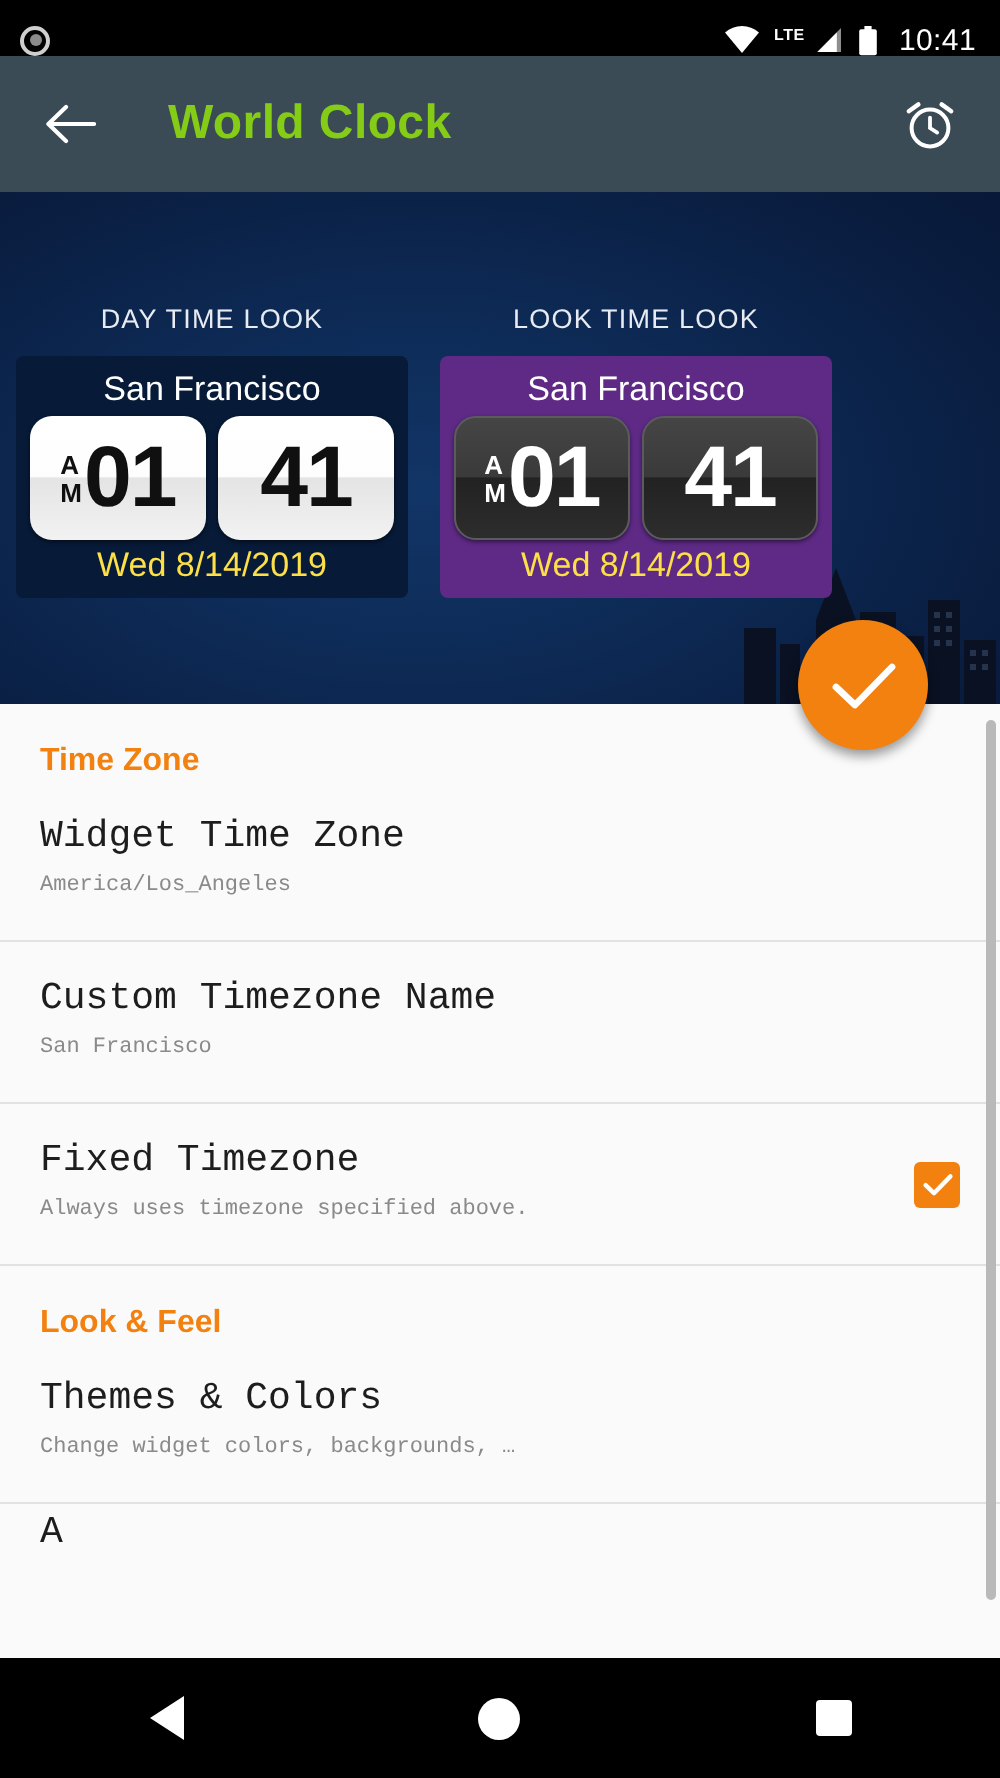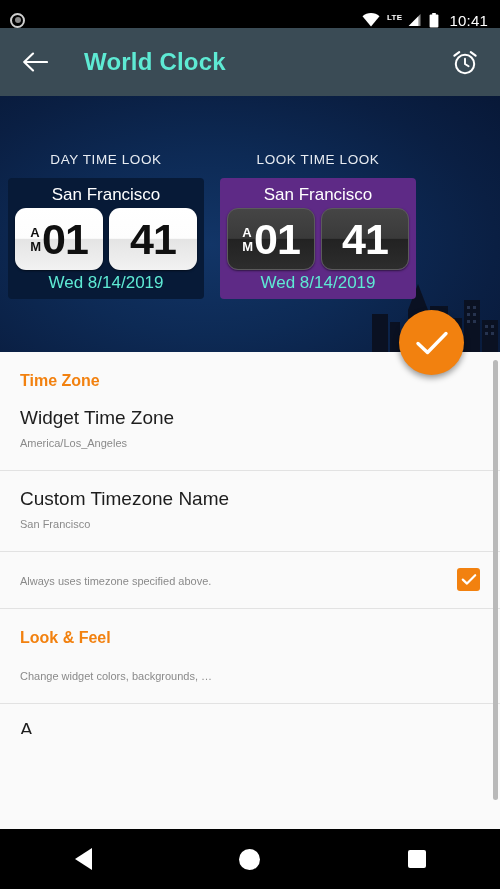--- a/index.html
+++ b/index.html
@@ -71,21 +71,21 @@
     position: absolute;
     left: 0; top: 28px;
     width: 500px; height: 68px;
     background: #3a4b55;
     display: flex;
     align-items: center;
     box-sizing: border-box;
     padding: 0 18px;
   }
   #appbar .title {
-    color: #5eead4;
+    color: #84cc16;
     font-size: 24px;
     font-weight: bold;
     margin-left: 32px;
     letter-spacing: 0.2px;
   }
   #appbar .spacer { flex: 1; }
   .bar-icon {
     width: 34px; height: 34px;
     display: flex; align-items: center; justify-content: center;
     cursor: pointer;
@@ -177,21 +177,21 @@
     flex-direction: column;
     font-size: 13px;
     font-weight: bold;
     line-height: 14px;
     margin-right: 1px;
     margin-top: 2px;
   }
   .tile.day .ampm { color: #101010; }
   .tile.night .ampm { color: #ffffff; }
   .widget-date {
-    color: #5eead4;
+    color: #fde047;
     font-size: 17px;
     line-height: 22px;
     margin-top: 2px;
   }
 
   
   #fab {
     position: absolute;
     left: 399px; top: 310px;
     width: 65px; height: 65px;
@@ -217,22 +217,23 @@
     color: #f2810f;
     font-size: 16px;
     font-weight: bold;
     padding: 20px 20px 0 20px;
   }
   .pref-row {
     position: relative;
     padding: 16px 20px 16px 20px;
     box-sizing: border-box;
     display: flex;
-    align-items: flex-start;
+    align-items: center;
     cursor: pointer;
+    font-family: Liberation Mono, monospace;
   }
   .pref-text { flex: 1; min-width: 0; }
   .pref-title {
     color: #1d1d1d;
     font-size: 19px;
     line-height: 24px;
   }
   .pref-summary {
     color: #8a8a8a;
     font-size: 11px;
@@ -447,34 +448,36 @@
     <div class="pref-row">
       <div class="pref-text">
         <div class="pref-title">Custom Timezone Name</div>
         <div class="pref-summary">San Francisco</div>
       </div>
     </div>
     <div class="divider"></div>
 
     <div class="pref-row">
       <div class="pref-text">
+        <div class="pref-title">Fixed Timezone</div>
         <div class="pref-summary">Always uses timezone specified above.</div>
       </div>
       <div class="checkbox">
         <svg width="16" height="13" viewBox="0 0 16 13">
           <path d="M1.8 6.6 L6 10.6 L14.2 2.2" stroke="#ffffff" stroke-width="2.2" fill="none" stroke-linecap="round" stroke-linejoin="round"></path>
         </svg>
       </div>
     </div>
     <div class="divider"></div>
 
     <div class="section-header">Look &amp; Feel</div>
 
     <div class="pref-row">
       <div class="pref-text">
+        <div class="pref-title">Themes &amp; Colors</div>
         <div class="pref-summary">Change widget colors, backgrounds, …</div>
       </div>
     </div>
     <div class="divider"></div>
 
     <div class="pref-row clipped-row">
       <div class="pref-text">
         <div class="pref-title">A</div>
       </div>
     </div>

